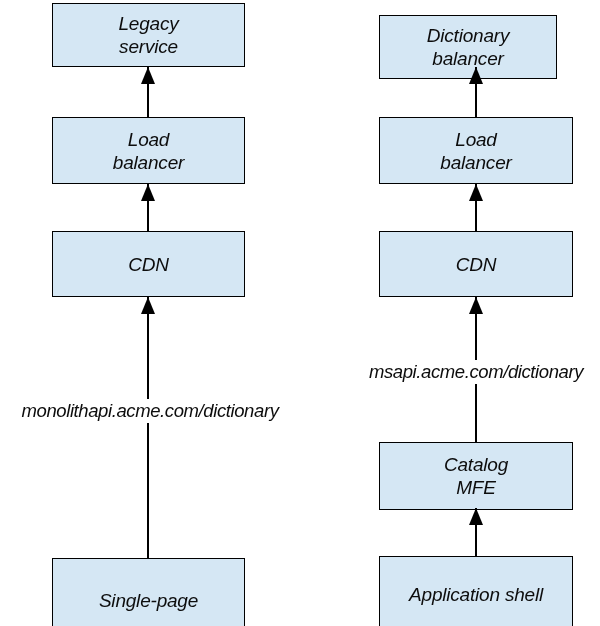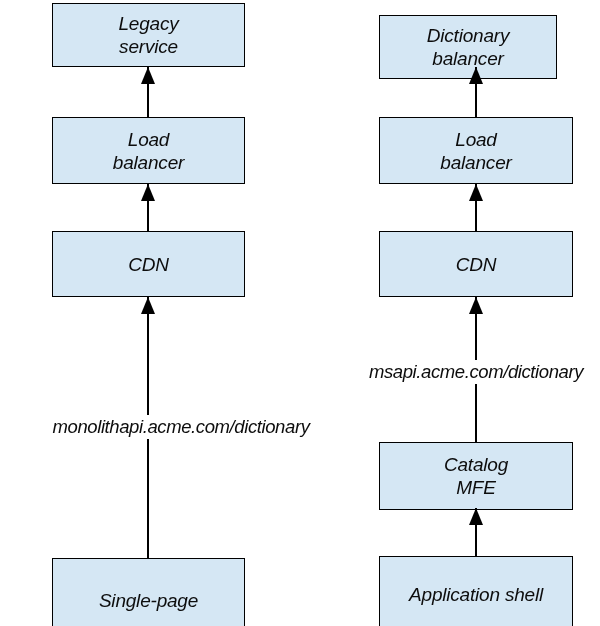--- a/index.html
+++ b/index.html
@@ -76,21 +76,21 @@
   <div class="arrow-head" style="left:141px;top:184px;"></div>
   <div class="arrow-line" style="left:147px;top:184px;height:47px;"></div>
 
   <div class="node" style="left:52px;top:231px;width:193px;height:66px;">
     <span>CDN</span>
     <span></span>
   </div>
 
   <div class="arrow-head" style="left:141px;top:297px;"></div>
   <div class="arrow-line" style="left:147px;top:297px;height:261px;"></div>
-  <div class="edge-label" style="left:0px;top:415px;width:300px;padding-left:31px;">monolithapi.acme.com/dictionary</div>
+  <div class="edge-label" style="left:0px;top:399px;width:300px;">monolithapi.acme.com/dictionary</div>
 
   <div class="node" style="left:52px;top:558px;width:193px;height:84px;">
     <span>Single-page</span>
   </div>
 
   <div class="node" style="left:379px;top:15px;width:178px;height:64px;">
     <span>Dictionary</span>
     <span>balancer</span>
   </div>
 

